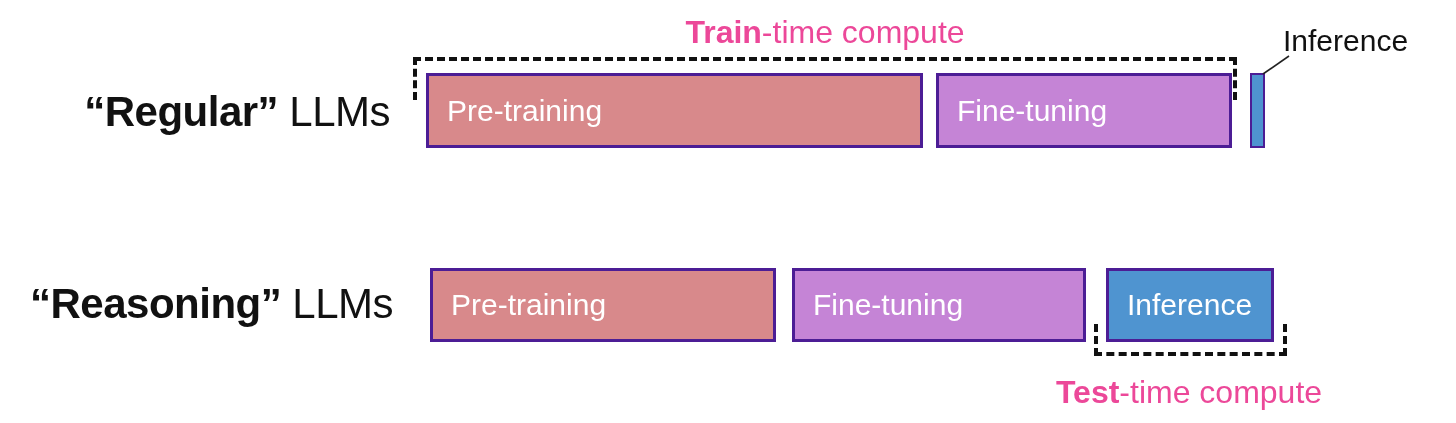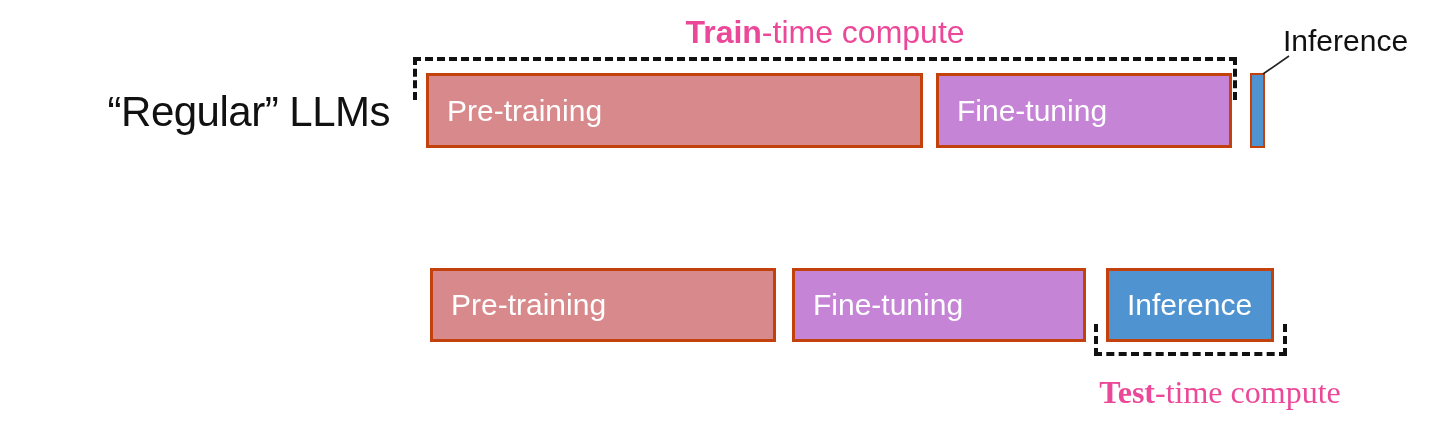--- a/index.html
+++ b/index.html
@@ -20,25 +20,25 @@
     left: 30px;
     width: 360px;
     text-align: right;
     font-size: 42px;
     line-height: 48px;
     color: #111;
     letter-spacing: -0.5px;
     white-space: nowrap;
     z-index: 3;
   }
-  .row-label .b { font-weight: 400; }
+  .row-label .b { font-weight: 700; }
   .bar {
     position: absolute;
     box-sizing: border-box;
-    border: 3px solid #c2410c;
+    border: 3px solid #4c1d95;
     color: #ffffff;
     font-size: 30px;
     display: flex;
     align-items: center;
     padding-left: 18px;
     z-index: 2;
     white-space: nowrap;
   }
   .bar.sliver { padding-left: 0; }
   .bracket {
@@ -98,32 +98,35 @@
     <span>Fine-tuning</span>
   </div>
 
   <div class="bar sliver" style="left: 1250px; top: 73px; width: 15px; height: 75px; border-width: 2px; background-color: rgb(79, 148, 208);"></div>
 
   <svg class="callout-line" style="left:1255px; top:50px;" width="45" height="30">
     <line x1="8" y1="24" x2="34" y2="6" stroke="#222" stroke-width="1.6"></line>
   </svg>
   <div class="callout-label" style="left:1283px; top:24px;">Inference</div>
 
+  <div class="row-label" style="top:280px;">
+    <span class="b">“Reasoning”</span><span> LLMs</span>
+  </div>
 
   <div class="bar" style="left: 430px; top: 268px; width: 346px; height: 74px; background-color: rgb(216, 137, 139);">
     <span>Pre-training</span>
   </div>
 
   <div class="bar" style="left: 792px; top: 268px; width: 294px; height: 74px; background-color: rgb(197, 132, 214);">
     <span>Fine-tuning</span>
   </div>
 
   <div class="bar" style="left: 1106px; top: 268px; width: 168px; height: 74px; background-color: rgb(79, 148, 208);">
     <span>Inference</span>
   </div>
 
   <div class="bracket bottom" style="left:1094px; top:324px; width:193px; height:32px;"></div>
 
-  <div class="bracket-label" style="left:1040px; top:374px; width:360px;font-family:Liberation Serif, serif;">
+  <div class="bracket-label" style="left:1009px; top:374px; width:360px;">
     <span class="b">Test</span><span>-time compute</span>
   </div>
 
 </div>
 
 </body></html>

